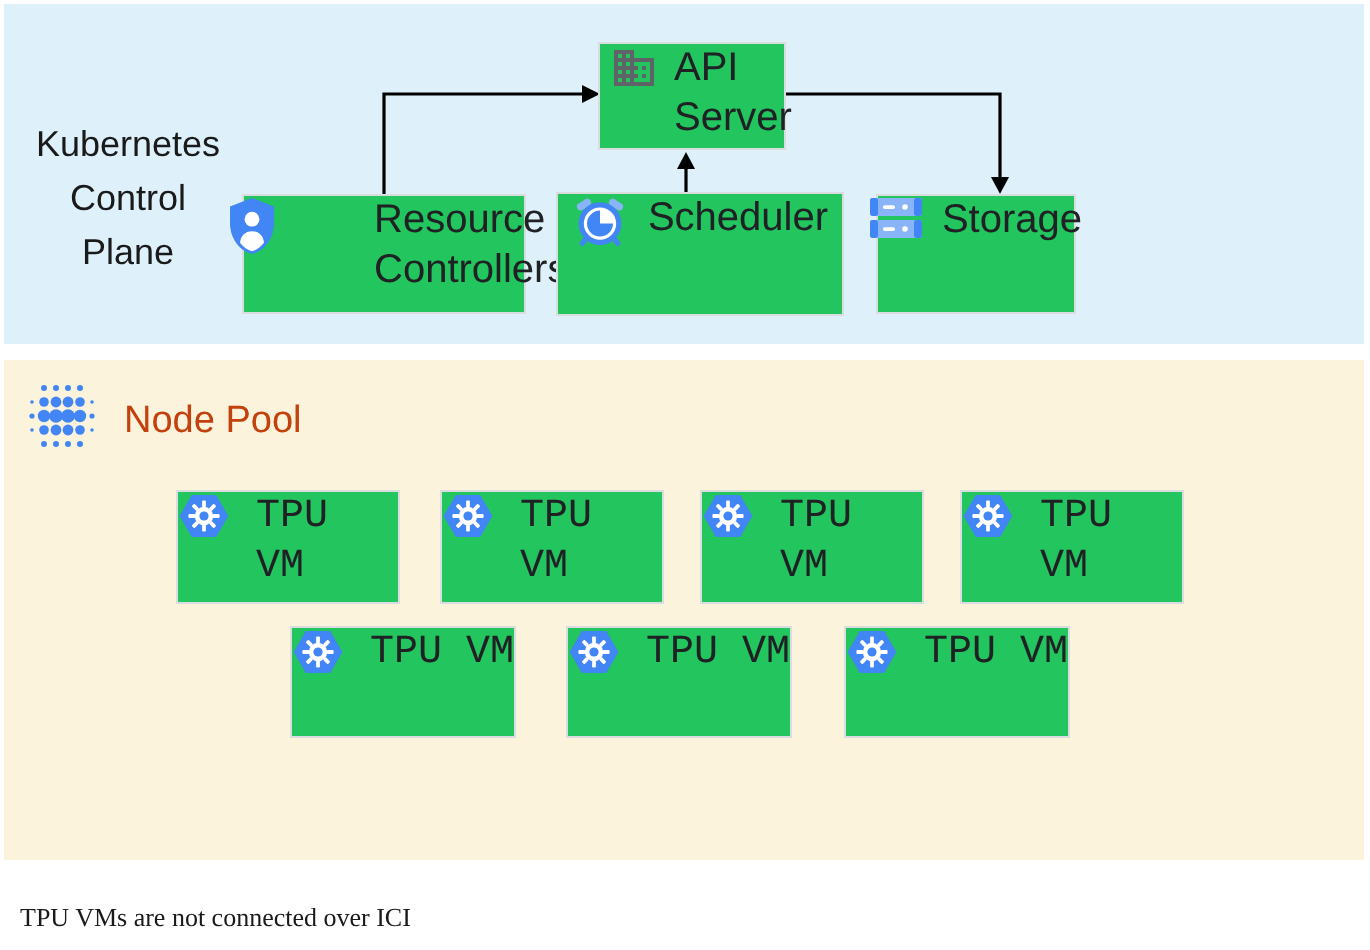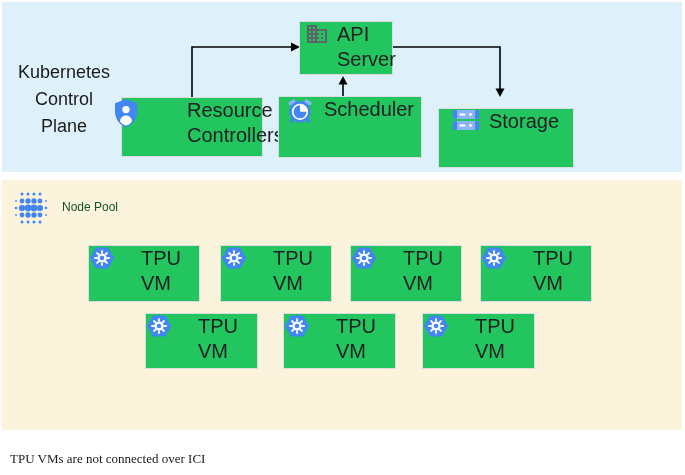--- a/index.html
+++ b/index.html
@@ -15,36 +15,36 @@
     border:1px solid #dadce0;display:flex;align-items:flex-start;justify-content:center;
     font-size:20px;line-height:1.25;color:#202124;
   }
   .node-box .ic{flex:0 0 auto;display:flex;align-items:center;}
   .node-box .lbl{margin-left:10px;}
   #box-api{left:299px;top:21px;width:94px;height:54px;}
   #box-api .lbl{margin-left:8px;width:50px;}
   #box-rc{left:121px;top:97px;width:142px;height:60px;}
   #box-rc .lbl{width:84px;margin-left:48px;}
   #box-sched{left:278px;top:96px;width:144px;height:62px;}
-  #box-storage{left:438px;top:108px;width:136px;height:60px;}
-  .tpu-box{gap:16px;}
+  #box-storage{left:438px;top:97px;width:100px;height:60px;}
+  .tpu-box{gap:3px;font-family:Liberation Mono, monospace;}
   .tpu-box .lbl{margin-left:10px;}
   #tpu-0{left:88px;top:245px;width:112px;height:57px;}
   #tpu-1{left:220px;top:245px;width:112px;height:57px;}
   #tpu-2{left:350px;top:245px;width:112px;height:57px;}
   #tpu-3{left:480px;top:245px;width:112px;height:57px;}
   #tpu-4{left:145px;top:313px;width:113px;height:56px;}
   #tpu-5{left:283px;top:313px;width:113px;height:56px;}
   #tpu-6{left:422px;top:313px;width:113px;height:56px;}
   #cp-label{
     position:absolute;left:12px;top:19px;width:104px;text-align:center;
     font-size:18px;line-height:1.5;color:#1a1a1a;margin-top:40px;
   }
   #np-icon{position:absolute;left:10px;top:188px;}
-  #np-label{position:absolute;left:62px;top:200px;font-size:12px;color:#14532d;}
+  #np-label{position:absolute;left:62px;top:200px;font-size:19px;color:#c2410c;}
   #caption{position:absolute;left:10px;top:451px;font-size:13px;color:#1a1a1a;font-family:Liberation Serif, serif;}
   #arrow-layer{position:absolute;left:0;top:0;pointer-events:none;}
 </style>
 </head>
 <body>
 
 <div class="region" id="region-control"></div>
 <div class="region" id="region-pool"></div>
 
 <div id="cp-label">Kubernetes Control Plane</div>

